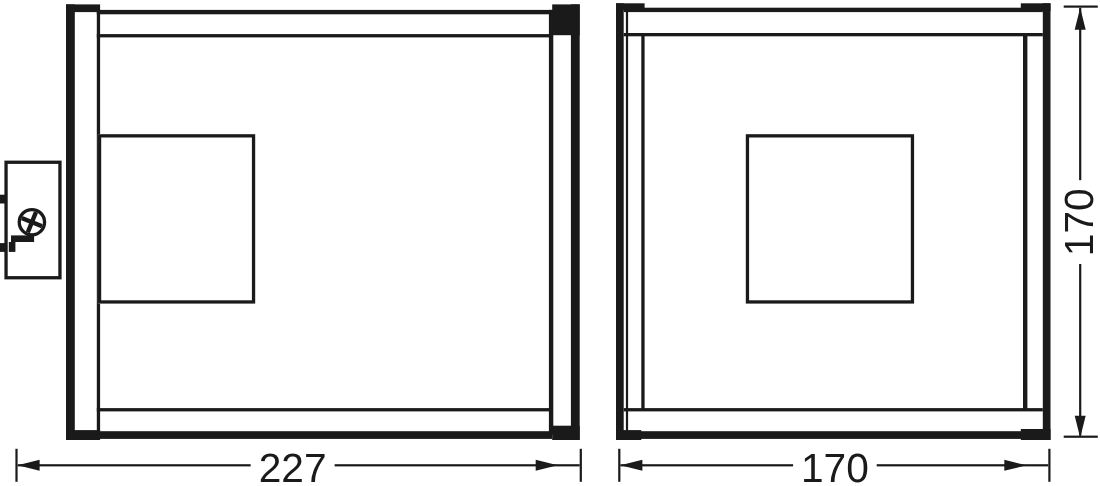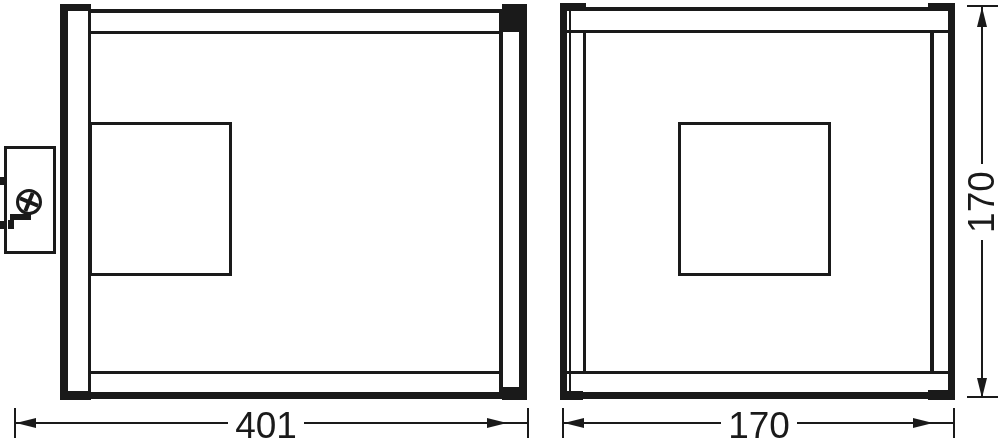--- a/index.html
+++ b/index.html
@@ -86,21 +86,21 @@
     <div class="obox" style="left:678px;top:122px;width:153px;height:154px;"></div>
   </div>
 
   <div>
     <div class="ln" style="left:14px;top:408px;width:2px;height:30px;"></div>
     <div class="ln" style="left:527px;top:408px;width:2px;height:30px;"></div>
     <div class="ln" style="left:16px;top:422px;width:212px;height:2px;"></div>
     <div class="ln" style="left:304px;top:422px;width:223px;height:2px;"></div>
     <div class="arr arr-left" style="left:16px;top:418px;"></div>
     <div class="arr arr-right" style="left:487px;top:418px;"></div>
-    <div class="dim-label" style="left:228px;top:409px;width:76px;">401</div>
+    <div class="dim-label" style="left:228px;top:409px;width:76px;">227</div>
   </div>
 
   <div>
     <div class="ln" style="left:562px;top:408px;width:2px;height:30px;"></div>
     <div class="ln" style="left:953px;top:408px;width:2px;height:30px;"></div>
     <div class="ln" style="left:564px;top:422px;width:158px;height:2px;"></div>
     <div class="ln" style="left:796px;top:422px;width:157px;height:2px;"></div>
     <div class="arr arr-left" style="left:564px;top:418px;"></div>
     <div class="arr arr-right" style="left:913px;top:418px;"></div>
     <div class="dim-label" style="left:721px;top:409px;width:76px;">170</div>

